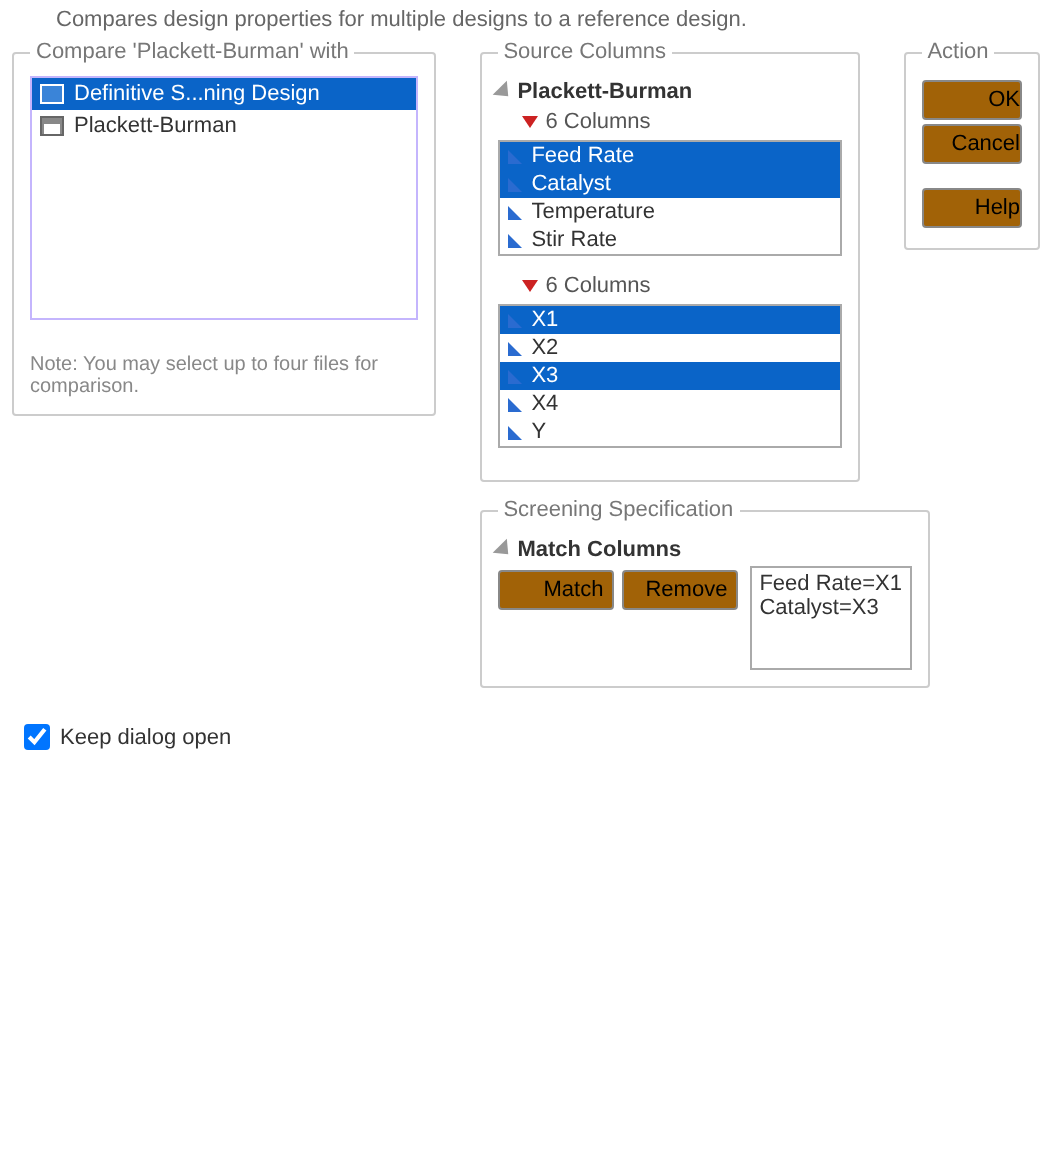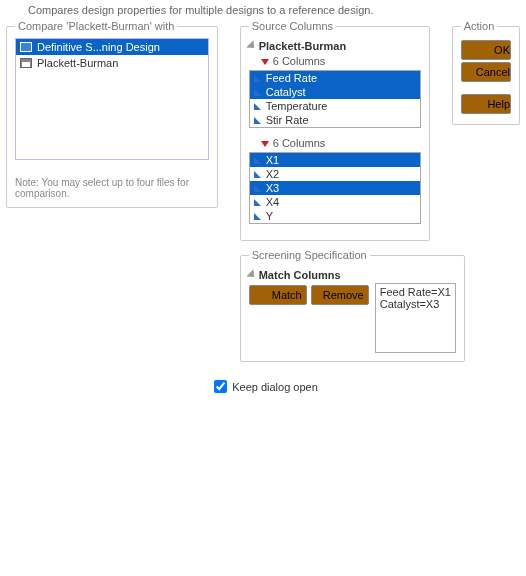--- a/index.html
+++ b/index.html
@@ -24,23 +24,23 @@
 .tri-gray { width: 0; height: 0; border-top: 5px solid transparent; border-bottom: 5px solid transparent; border-left: 6px solid #999; transform: rotate(45deg); display: inline-block; }
 .tri-red { width: 0; height: 0; border-left: 4px solid transparent; border-right: 4px solid transparent; border-top: 6px solid #c22; display: inline-block; margin-left: 12px; margin-right: 4px; }
 .src-sub { color: #555; padding: 1px 0 3px 0; }
 .col-list { border: 1px solid #aaa; background: #fff; min-height: 20px; }
 .col-item { display: flex; align-items: center; gap: 5px; padding: 1px 4px; white-space: nowrap; }
 .col-item.selected { background: #0a64c8; color: #fff; }
 .blue-tri-small { width: 0; height: 0; border-left: 7px solid #2a6bd0; border-top: 7px solid transparent; display: inline-block; }
 .match-row { display: flex; gap: 6px; align-items: flex-start; }
 .match-btns { display: flex; flex-direction: row; gap: 4px; }
 .match-btns .btn { width: 58px; padding: 3px 4px; }
-.match-box { border: 1px solid #aaa; background: #fff; flex: 1; height: 70px; padding: 2px 4px; }
+.match-box { border: 1px solid #aaa; background: #fff; flex: 1; height: 52px; padding: 2px 4px; }
 .match-line { white-space: nowrap; }
-.keep-row { margin-top: 10px; display: flex; align-items: center; gap: 5px; padding-left: 6px; justify-content: center; }
+.keep-row { margin-top: 10px; display: flex; align-items: center; gap: 5px; padding-left: 6px; }
 input[type=checkbox] { width: 13px; height: 13px; }
 </style>
 </head>
 <body>
 
 <div class="desc">Compares design properties for multiple designs to a reference design.</div>
 
 <div class="main-row">
   <div class="col-left">
     <fieldset>

